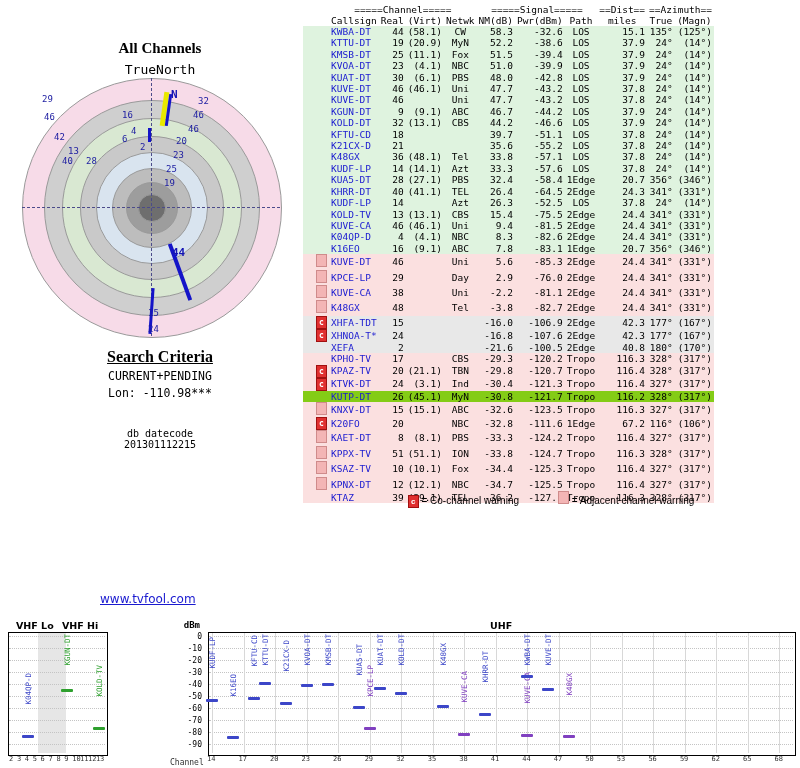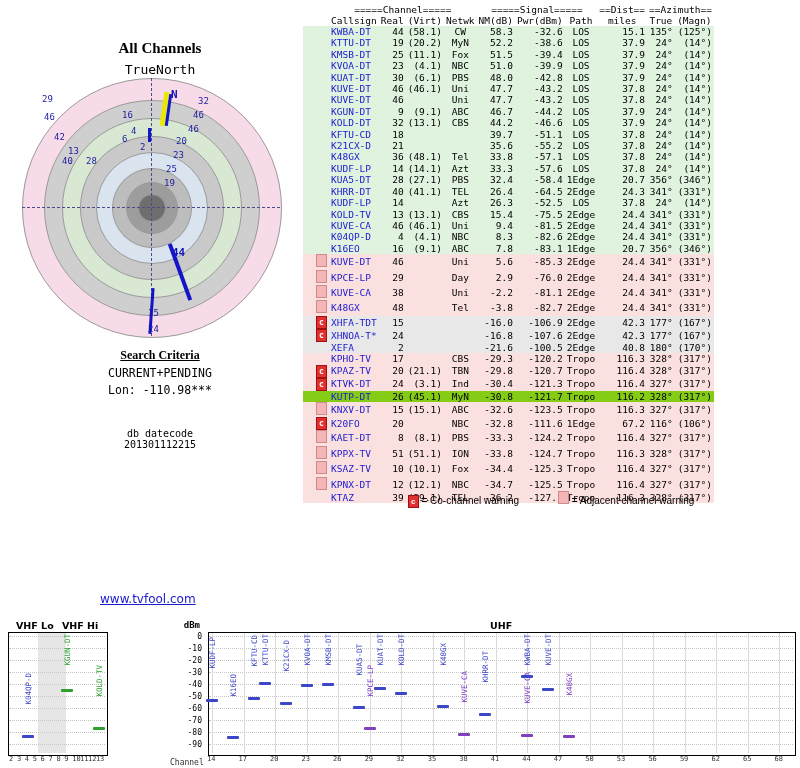--- a/index.html
+++ b/index.html
@@ -20,21 +20,21 @@
   #r7{left:126px;top:182px;width:50px;height:50px;background:#9d9d9d;}
   #r8{left:138px;top:194px;width:26px;height:26px;background:#6e6e6e;}
   .ring-outline{border:1px solid #9a9a9a;}
   .axis{position:absolute;border-top:1px dashed #4b4b8a;}
   .vaxis{position:absolute;border-left:1px dashed #4b4b8a;}
   .plabel{position:absolute;font-size:9px;font-family:"DejaVu Sans Mono",monospace;color:#1a1aa0;}
   .plabel.big{font-size:11px;font-weight:bold;color:#1414b4;}
   .spike{position:absolute;background:#1414c8;}
   .spike.yellow{background:#e8e800;}
   #legend-box{left:70px;top:348px;width:180px;text-align:center;}
-  #legend-box .lt{font-weight:bold;font-size:12px;font-family:"Liberation Serif",serif;text-decoration:underline;}
+  #legend-box .lt{font-weight:bold;font-size:16px;font-family:"Liberation Serif",serif;text-decoration:underline;}
   #legend-box .ll{font-size:11.5px;font-family:"DejaVu Sans Mono",monospace;margin-top:3px;}
   #datecode{left:70px;top:428px;width:180px;text-align:center;font-size:10px;font-family:"DejaVu Sans Mono",monospace;}
 
   
   #table-wrap{left:303px;top:4px;width:496px;}
   table.sig{border-collapse:collapse;font-family:"DejaVu Sans Mono",monospace;font-size:9.5px;}
   table.sig th{font-weight:normal;padding:0 2px;white-space:nowrap;}
   table.sig td{padding:0 2px;white-space:nowrap;line-height:11.4px;}
   .grp{font-weight:bold;}
   .c-call{color:#1a1ad0;text-align:left;}
@@ -151,21 +151,21 @@
           <td class="c-num">-32.6</td>
           <td class="c-mid">LOS</td>
           <td class="c-num">15.1</td>
           <td class="c-num">135°</td>
           <td class="c-num">(125°)</td>
         </tr>
         <tr style="background: rgb(223, 243, 223);">
           <td class="wcell"></td>
           <td class="c-call">KTTU-DT</td>
           <td class="c-num">19</td>
-          <td class="c-num">(20.2)</td>
+          <td class="c-num">(20.9)</td>
           <td class="c-mid">MyN</td>
           <td class="c-num">52.2</td>
           <td class="c-num">-38.6</td>
           <td class="c-mid">LOS</td>
           <td class="c-num">37.9</td>
           <td class="c-num">24°</td>
           <td class="c-num">(14°)</td>
         </tr>
         <tr style="background: rgb(223, 243, 223);">
           <td class="wcell"></td>

